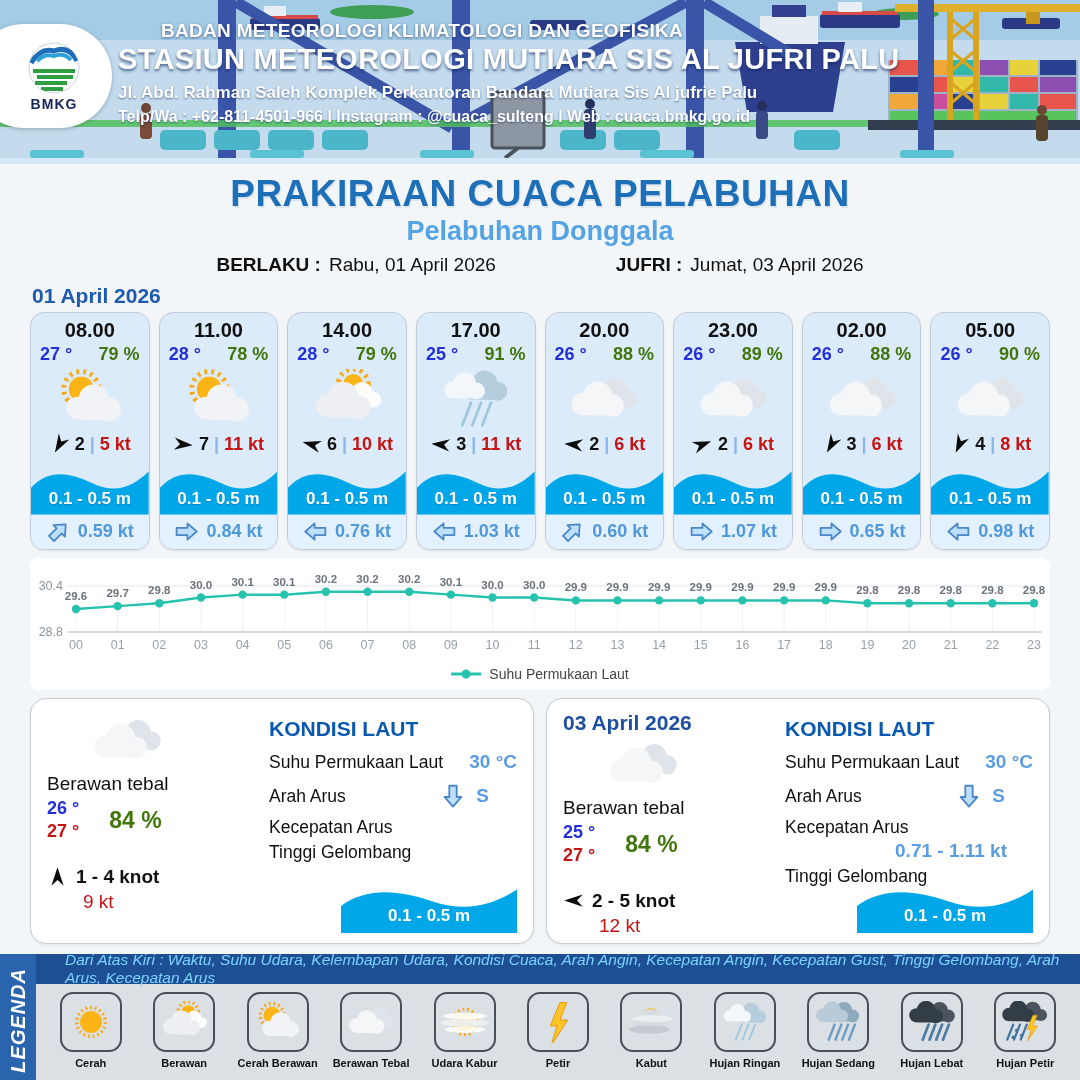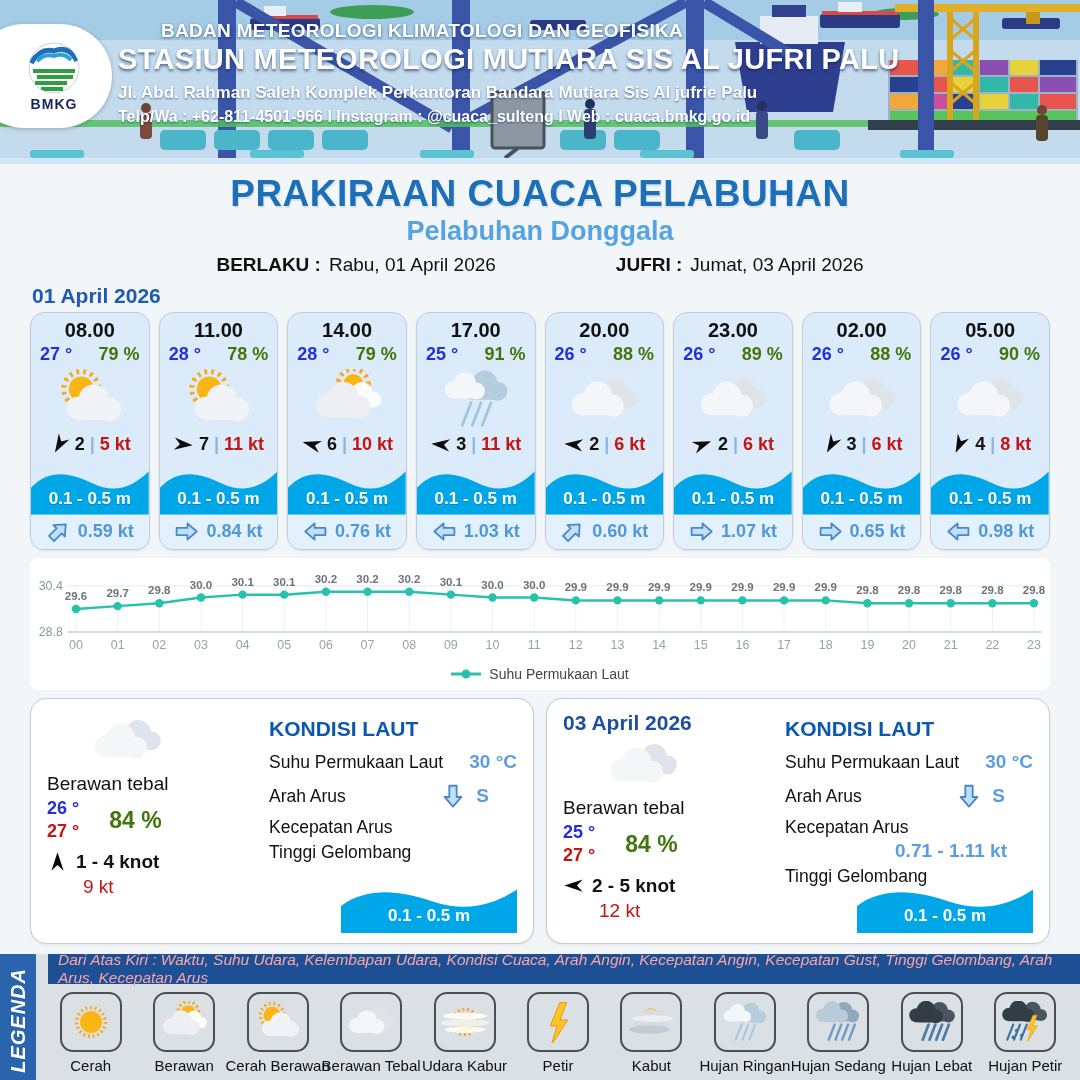--- a/index.html
+++ b/index.html
@@ -70,49 +70,49 @@
   .daycards-row { display:flex; gap:12px; margin:8px 30px 0; }
   .daycard { flex:1; background:#fff; border:1.5px solid #c6ccd2; border-radius:16px; height:246px;
              position:relative; padding:12px 16px; box-shadow:0 1px 3px rgba(0,0,0,.07); overflow:hidden; }
   .dc-date { color:#1d4f9e; font-size:21px; font-weight:bold; }
   .dc-icon { width:108px; height:60px; margin:0 0 0 26px; }
   .dc-icon svg { width:100%; height:100%; }
   .dc-cond { font-size:19px; margin-top:2px; }
   .dc-temps { display:flex; align-items:center; gap:30px; margin-top:2px; }
   .dc-tcol { display:flex; flex-direction:column; font-size:18px; font-weight:bold; line-height:1.3; }
   .dc-hum  { font-size:23px; font-weight:bold; }
-  .dc-wind { display:flex; align-items:center; gap:8px; font-size:19px; font-weight:bold; margin-top:7px;text-align:right; }
+  .dc-wind { display:flex; align-items:center; gap:8px; font-size:19px; font-weight:bold; margin-top:22px;text-align:right; }
   .dc-gust { margin:3px 0 0 36px; font-size:19px; font-weight:normal; }
   .dc-right { position:absolute; left:238px; right:16px; top:18px; bottom:10px; }
   .sea-head { color:#0a58b0; font-size:21px; font-weight:bold; }
   .sea-row { display:flex; justify-content:space-between; align-items:center; font-size:17.5px;
              margin-top:10px; }
   .sea-val { color:#5b9de2; font-weight:bold; font-size:19px; }
   .sea-dirwrap { display:flex; align-items:center; gap:10px; margin-right:28px; }
   .sea-arrow { width:26px; height:26px; display:inline-flex; }
   .sea-speed { text-align:right; margin-top:2px; padding-right:26px; }
   .dc-waveband { position:absolute; right:0; bottom:0; width:176px; height:56px; }
   .dc-waveband svg { position:absolute; inset:0; width:100%; height:100%; }
   .dc-waveband span { position:absolute; left:0; right:0; bottom:7px; text-align:center; color:#fff;
                       font-weight:bold; font-size:17px; z-index:2; }
 
   
   .legend { position:relative; margin-top:10px; height:132px; background:#dbe0e5; }
   .legend-side { position:absolute; left:0; top:0; bottom:0; width:36px; background:#2a64ad;
                  display:flex; align-items:center; justify-content:center; z-index:2; }
   .legend-side span { color:#fff; font-weight:bold; font-style:italic; font-size:20px;
                       writing-mode:vertical-rl; transform:rotate(180deg); letter-spacing:1px; }
-  .legend-note { margin-left:48px; height:30px; background:#1c4f94; color:#fca5a5; font-style:italic;
-                 font-size:15.5px; display:flex; align-items:center; padding-left:10px; }
+  .legend-note { margin-left:36px; height:30px; background:#1c4f94; color:#7dd3fc; font-style:italic;
+                 font-size:15.5px; display:flex; align-items:center; padding-left:29px; }
   .legend-items { margin-left:36px; display:flex; justify-content:space-around; padding:8px 8px 0; }
   .lg-item { display:flex; flex-direction:column; align-items:center; width:92px; }
   .lg-box { width:62px; height:60px; border:2px solid #4a4f55; border-radius:13px;
             display:flex; align-items:center; justify-content:center; }
   .lg-box svg { width:54px; height:42px; }
-  .lg-label { font-size:15px; margin-top:5px; text-align:center; white-space:nowrap; }
+  .lg-label { font-size:11px; margin-top:5px; text-align:center; white-space:nowrap;font-weight:bold; }
 </style>
 </head>
 <body>
 
 <div class="header">
   <svg class="hbg" viewBox="0 0 1080 158" preserveAspectRatio="none">
     <rect width="1080" height="158" fill="#c3dbed"></rect>
     <rect width="1080" height="40" fill="#a5cce6"></rect>
     <ellipse cx="372" cy="12" rx="42" ry="7" fill="#3f9e56"></ellipse>
     <ellipse cx="905" cy="14" rx="34" ry="6" fill="#3f9e56"></ellipse>

